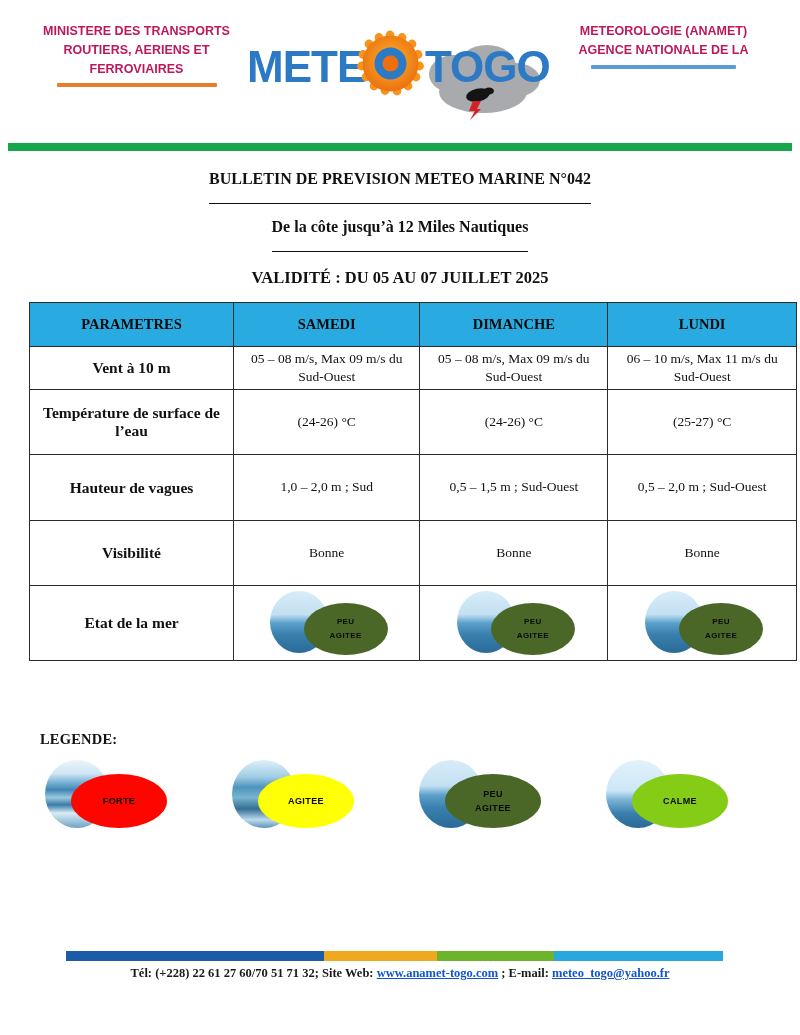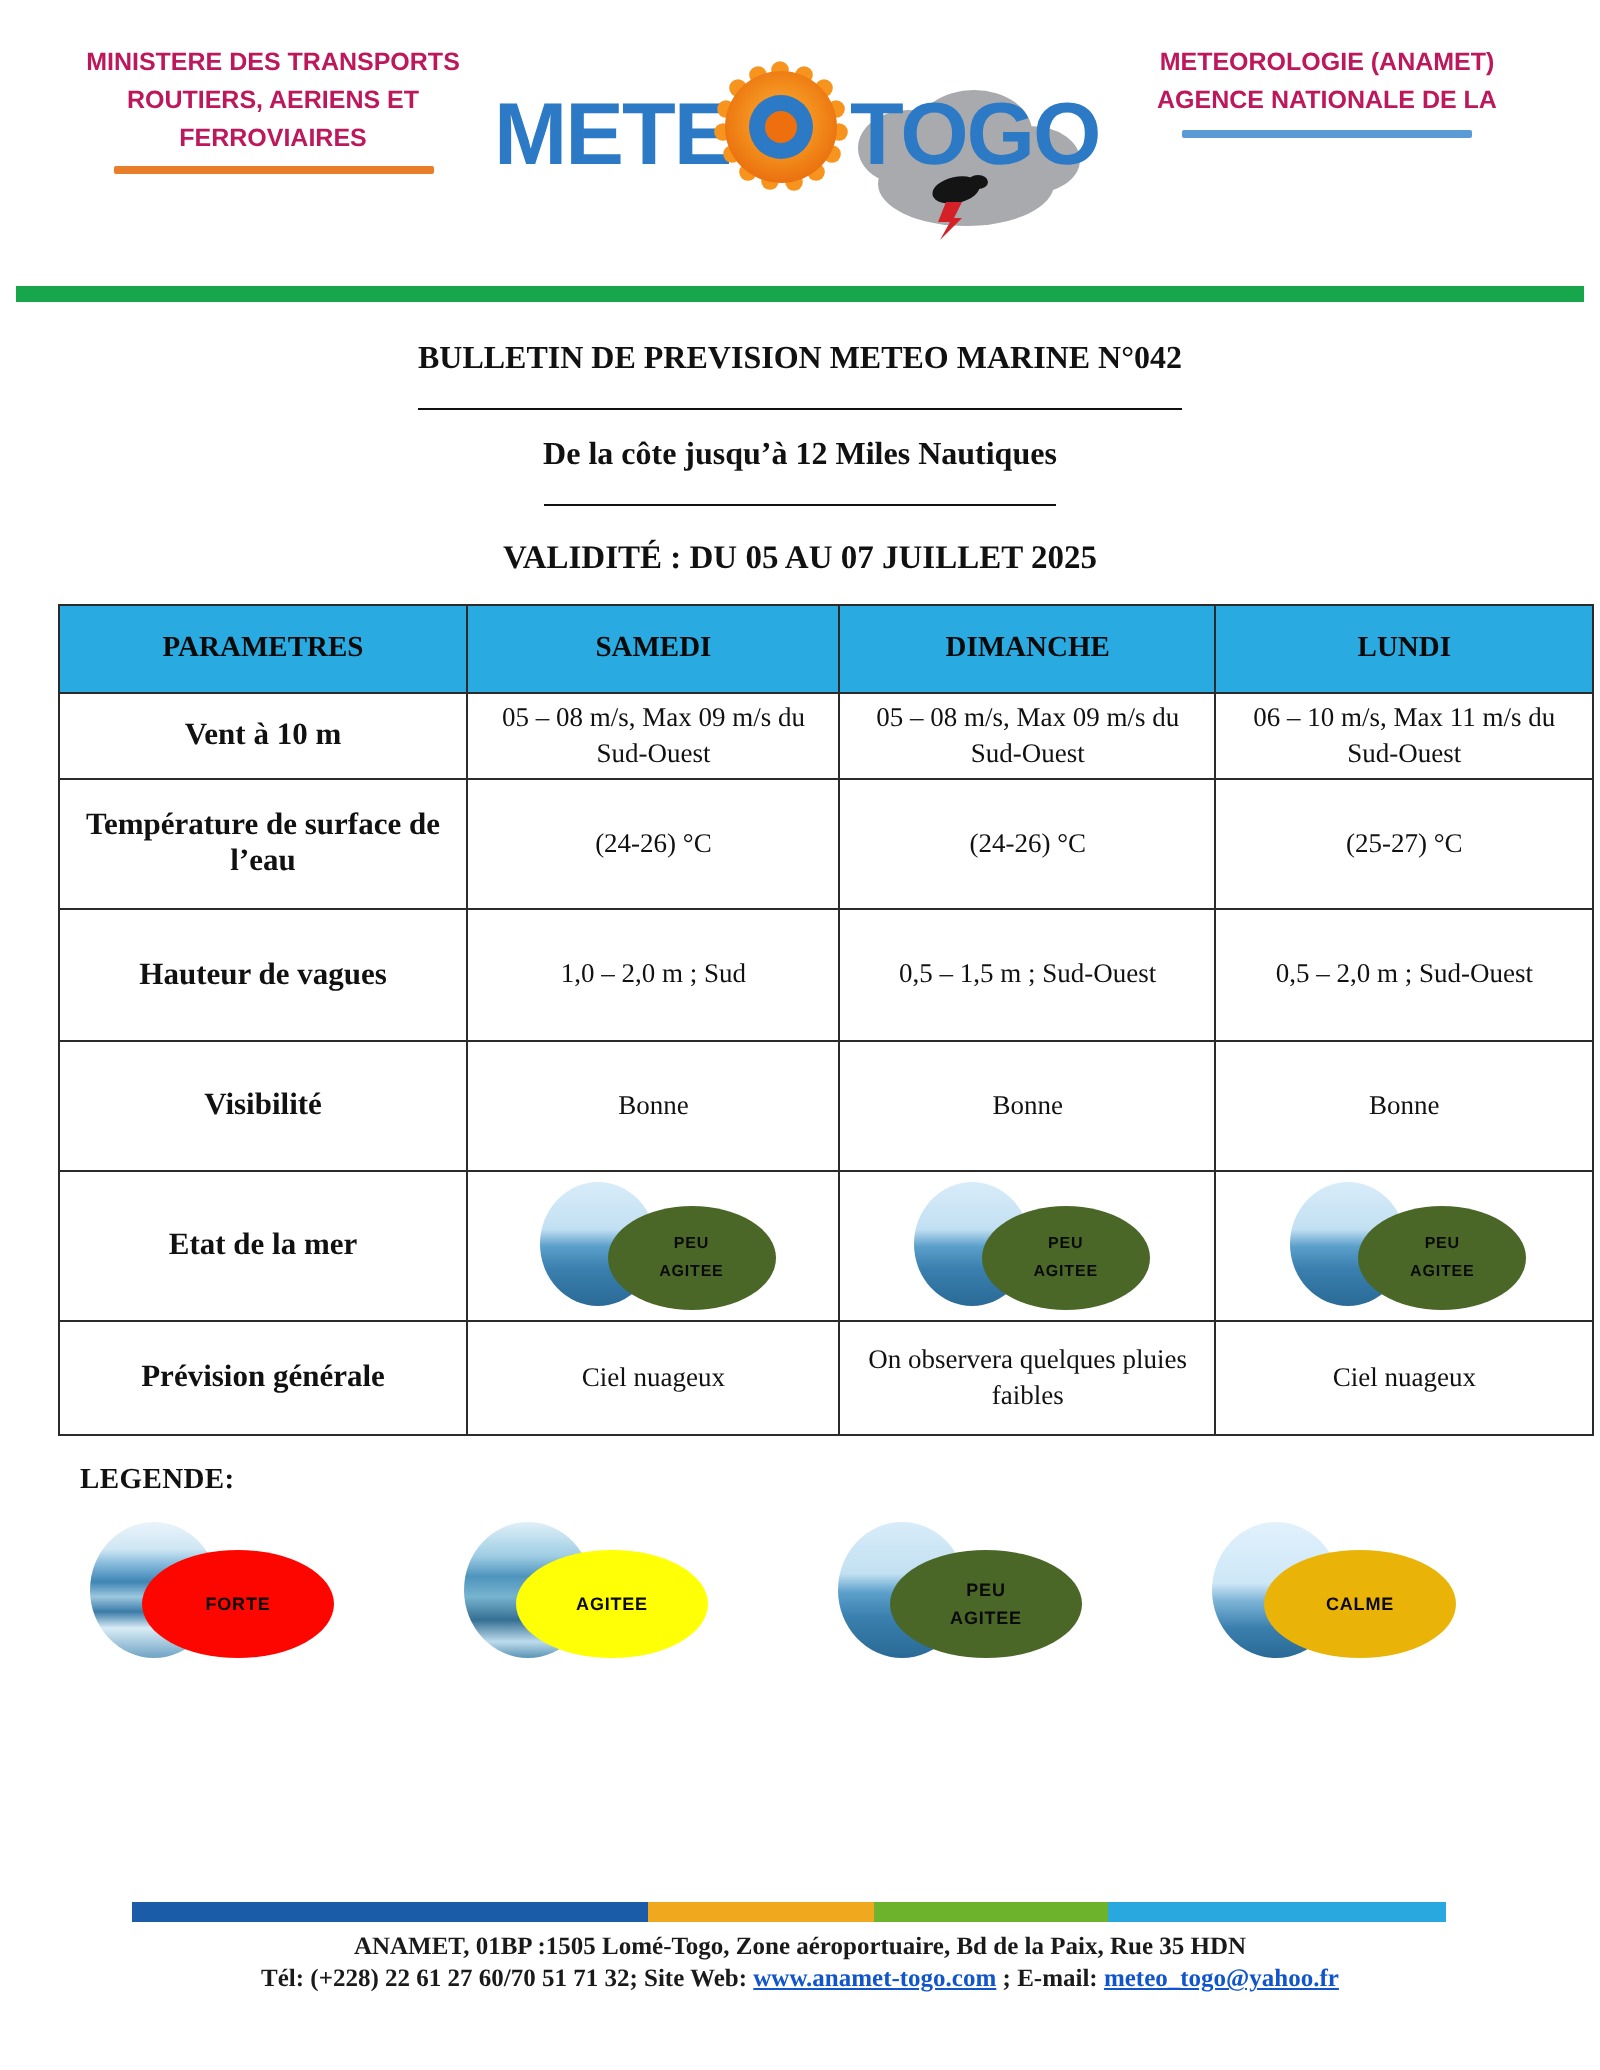--- a/index.html
+++ b/index.html
@@ -51,21 +51,21 @@
   .legend-title { margin:30px 0 0 40px; font-size:14.5px; font-weight:700; letter-spacing:.2px; }
   .legend-row { display:flex; margin:8px 0 0 33px; }
   .legend-item { position:relative; width:187px; height:78px; }
   .legend-item .sea { left:12px; top:4px; width:64px; height:68px; }
   .legend-item .pill { left:38px; top:18px; width:96px; height:54px; font-size:9px; letter-spacing:.4px; line-height:1.6; }
   .sea-rough  { background:linear-gradient(180deg,#eaf4fb 0%,#cfe6f4 20%,#7fb6d8 32%,#3f85b5 44%,#9cc7de 55%,#3a7ba8 66%,#d9ecf6 78%,#6fa3c4 100%); }
   .sea-agitee { background:linear-gradient(180deg,#dff0f8 0%,#9fcde4 25%,#4e94bd 40%,#77b4cf 55%,#356f94 72%,#bcdcec 88%,#5b93b5 100%); }
   .sea-peu    { background:linear-gradient(180deg,#d8ecf9 0%,#c2e0f2 38%,#5b9fcb 52%,#3a80ae 70%,#2a6a96 100%); }
   .sea-calme  { background:linear-gradient(180deg,#e2f1fc 0%,#cde7f7 45%,#7db4d6 58%,#3b7fae 78%,#2a6a96 100%); }
   .pill-forte { background:#FE0600; } .pill-agitee { background:#FFFF05; }
-  .pill-peu   { background:#4A6728; } .pill-calme  { background:#eab308; }
+  .pill-peu   { background:#4A6728; } .pill-calme  { background:#84cc16; }
 
   
   .footer { position:absolute; left:0; top:951px; width:800px; }
   .footer-bar { display:flex; height:10px; width:657px; margin-left:66px; }
   .seg-blue { width:258px; background:#1A5CA8; } .seg-orange { width:113px; background:#F0A81E; }
   .seg-green { width:117px; background:#6DB42C; } .seg-cyan { width:169px; background:#29A8DF; }
   .footer-text { text-align:center; font-size:12.5px; font-weight:700; line-height:1.3; margin-top:4px; color:#1a1a1a; }
   .footer a { color:#1155CC; text-decoration:underline; font-weight:700; cursor:pointer; }
 </style>
 </head>
@@ -207,26 +207,20 @@
     <td>
       <div class="badge">
         <div class="sea sea-peu"></div>
         <div class="pill">
           <span>PEU</span>
           <span>AGITEE</span>
         </div>
       </div>
     </td>
   </tr>
-  <tr class="r-prev">
-    <td class="param">Prévision générale</td>
-    <td class="val">Ciel nuageux</td>
-    <td class="val">On observera quelques pluies faibles</td>
-    <td class="val">Ciel nuageux</td>
-  </tr>
 </tbody>
   </table>
 
 <div style="height:413px"></div>
 
 <div class="legend-title">LEGENDE:</div>
 <div class="legend-row">
   <div class="legend-item">
     <div class="sea sea-rough"></div>
     <div class="pill pill-forte">
@@ -258,16 +252,15 @@
 </div>
 
 <div class="footer">
   <div class="footer-bar">
     <div class="seg-blue"></div>
     <div class="seg-orange"></div>
     <div class="seg-green"></div>
     <div class="seg-cyan"></div>
   </div>
   <div class="footer-text">
-    <div>ANAMET, 01BP :1505 Lomé-Togo, Zone aéroportuaire, Bd de la Paix, Rue 35 HDN</div>
     <div><span>Tél: (+228) 22 61 27 60/70 51 71 32; Site Web: </span><a>www.anamet-togo.com</a><span> ; E-mail: </span><a>meteo_togo@yahoo.fr</a></div>
   </div>
 </div>
 
 </body></html>

